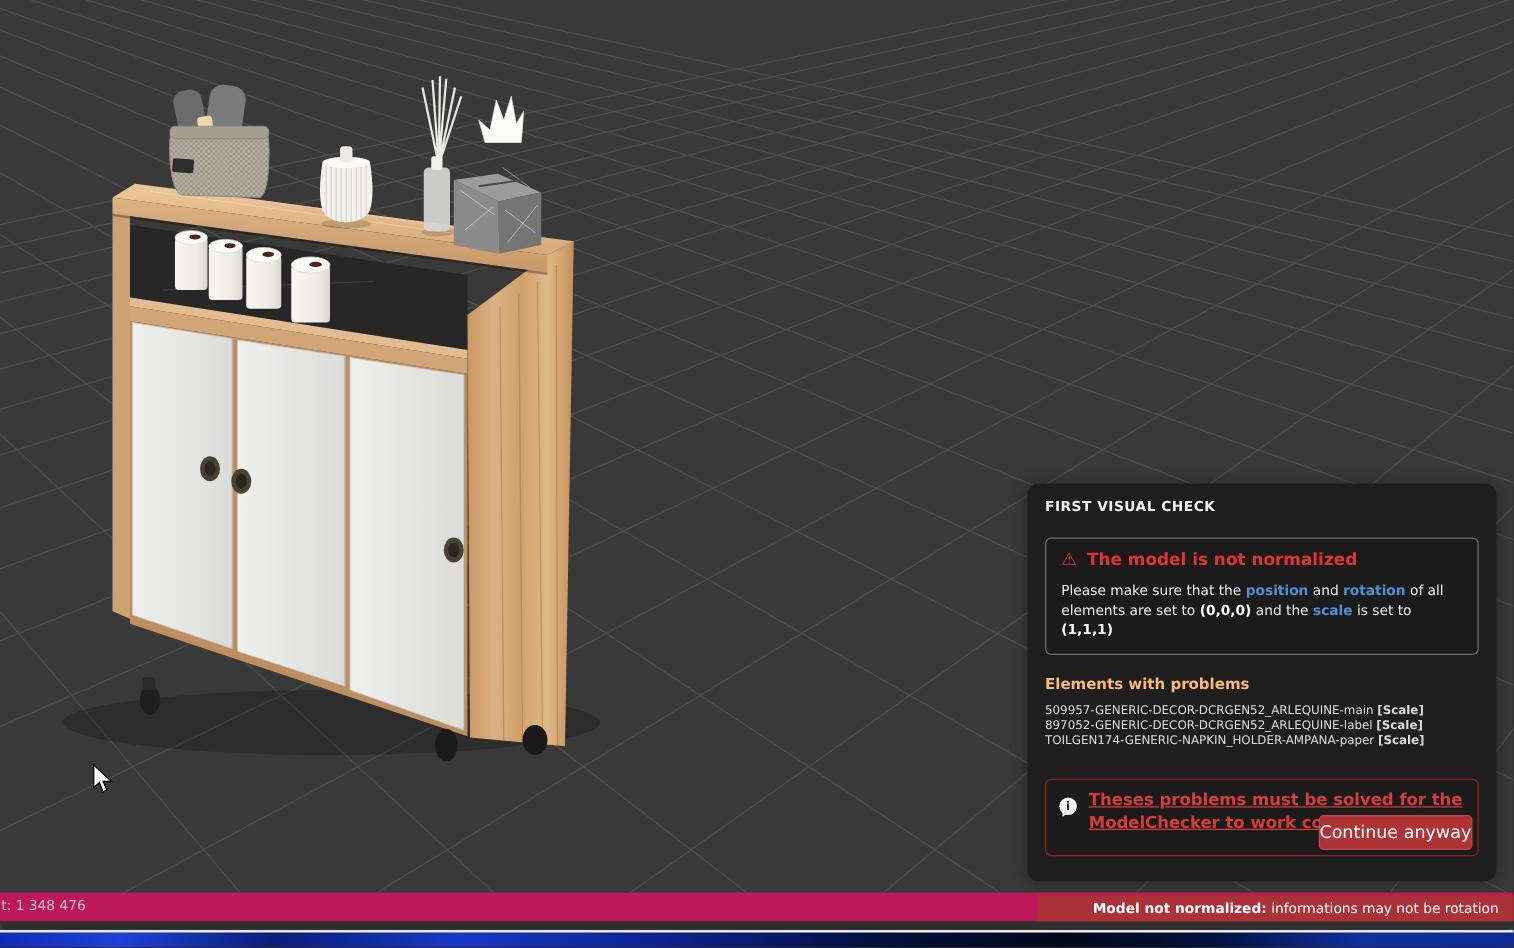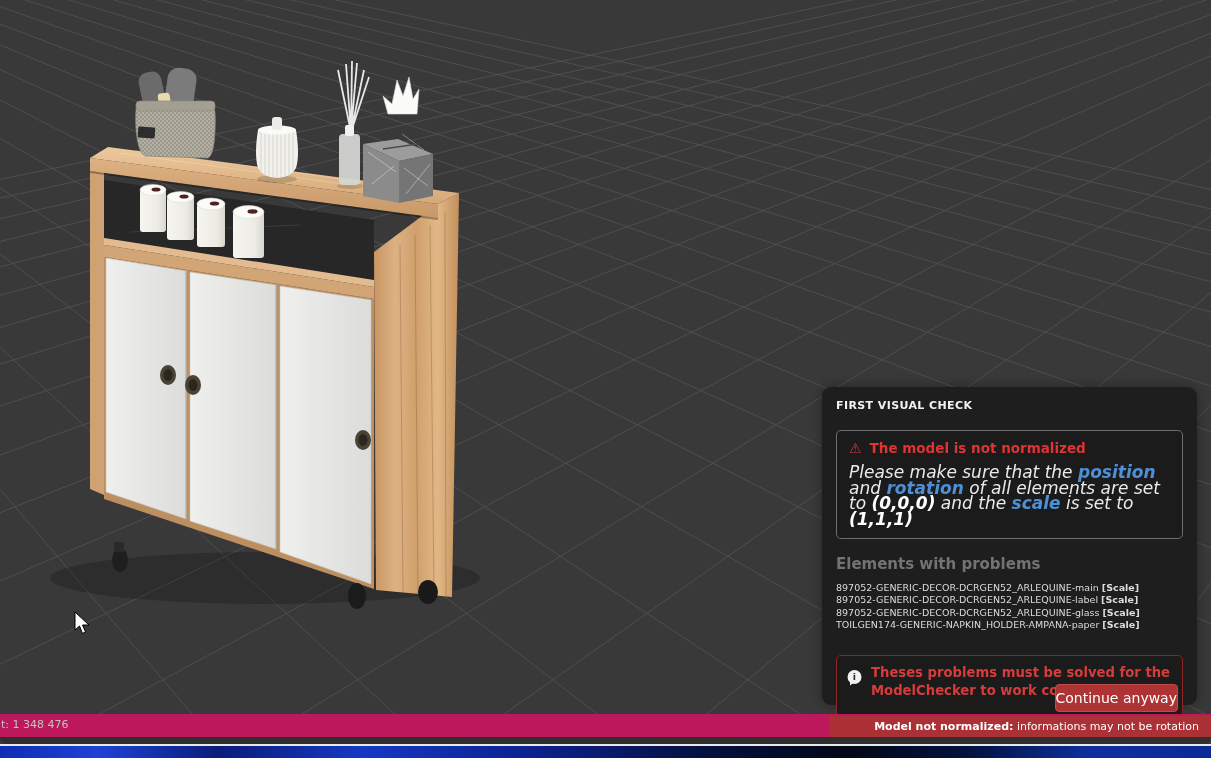--- a/index.html
+++ b/index.html
@@ -11,31 +11,31 @@
   .viewport svg{position:absolute;left:0;top:0;}
 
   
   .panel{position:absolute;left:822px;top:387px;width:375px;height:318px;
          background:#1e1e1e;border-radius:9px;box-sizing:border-box;
          padding:10px 14px 10px 14px;color:#eee;z-index:30;box-shadow:0 0 12px rgba(0,0,0,.35);}
   .panel-title{font-size:11px;font-weight:bold;letter-spacing:.4px;color:#f2f2f2;margin:2px 0 0 0;}
   .warn-box{margin-top:18px;border:1px solid #6e6e6e;border-radius:5px;padding:9px 12px 11px 12px;background:#1b1b1b;}
   .warn-head{display:flex;align-items:center;gap:8px;font-size:13.5px;font-weight:bold;color:#e03434;}
   .warn-tri{font-size:14px;line-height:14px;color:#e03434;}
-  .warn-body{margin-top:9px;font-size:17px;line-height:15.5px;color:#eaeaea;font-style:italic;}
+  .warn-body{margin-top:9px;font-size:11px;line-height:15.5px;color:#eaeaea;}
   .lnk{color:#4f8fd6;font-weight:bold;cursor:pointer;}
   .bld{font-weight:bold;color:#fff;}
-  .elements-head{margin-top:16px;font-size:15px;font-weight:bold;color:#737373;}
+  .elements-head{margin-top:16px;font-size:12px;font-weight:bold;color:#fdba74;}
   .el-list{margin-top:9px;font-size:9.5px;line-height:12.3px;color:#dcdcdc;}
   .el-row{white-space:nowrap;}
   .el-tag{font-weight:bold;margin-left:3px;}
   .foot-box{position:relative;margin-top:24px;height:62px;border:1px solid #8f2424;border-radius:5px;
             box-sizing:border-box;background:#1b1b1b;}
   .foot-icon{position:absolute;left:9px;top:13px;}
-  .foot-msg{position:absolute;left:34px;top:8px;font-size:13.2px;line-height:18px;font-weight:bold;color:#d73c3c;}
+  .foot-msg{position:absolute;left:34px;top:8px;font-size:13.2px;line-height:18px;font-weight:bold;color:#d73c3c;text-decoration:underline;}
   .foot-msg span{display:block;}
   .continue-btn{position:absolute;right:4px;bottom:4px;background:#ae3335;border:1px solid #c0494b;
                 color:#fff;font-size:14px;padding:5px 0;border-radius:4px;
                 font-family:inherit;cursor:pointer;}
 
   
   .statusbar{position:absolute;left:0;top:714px;width:1211px;height:23px;background:#be185d;z-index:40;}
   .tri-count{position:absolute;left:1px;top:4px;font-size:11px;color:#c3c3c3;}
   .badge{position:absolute;right:0;top:2px;height:21px;line-height:21px;background:#ab3136;
          color:#fff;font-size:11px;padding:0 12px 0 10px;}
@@ -252,23 +252,22 @@
       <div class="warn-head">
         <span class="warn-tri">⚠</span>
         <span>The model is not normalized</span>
       </div>
       <div class="warn-body"><span>Please make sure that the </span><span class="lnk">position</span><span> and </span><span class="lnk">rotation</span><span> of all elements are set to </span><span class="bld">(0,0,0)</span><span> and the </span><span class="lnk">scale</span><span> is set to </span><span class="bld">(1,1,1)</span></div>
     </div>
 
     <div class="elements-head">Elements with problems</div>
 
     <div class="el-list">
-      <div class="el-row"><span>897052-GENERIC-DECOR-DCRGEN52_ARLEQUINE-main</span><span class="el-tag">[Scale]</span></div>
+      <div class="el-row"><span>509957-GENERIC-DECOR-DCRGEN52_ARLEQUINE-main</span><span class="el-tag">[Scale]</span></div>
       <div class="el-row"><span>897052-GENERIC-DECOR-DCRGEN52_ARLEQUINE-label</span><span class="el-tag">[Scale]</span></div>
-      <div class="el-row"><span>897052-GENERIC-DECOR-DCRGEN52_ARLEQUINE-glass</span><span class="el-tag">[Scale]</span></div>
       <div class="el-row"><span>TOILGEN174-GENERIC-NAPKIN_HOLDER-AMPANA-paper</span><span class="el-tag">[Scale]</span></div>
     </div>
 
     <div class="foot-box">
       <span class="foot-icon">
         <svg width="17" height="17" viewBox="0 0 17 17">
           <circle cx="8.5" cy="8" r="7" fill="#f2f2f2"></circle>
           <polygon points="4,13 4,16.5 8,13.5" fill="#f2f2f2"></polygon>
           <text x="8.5" y="11.3" text-anchor="middle" font-size="9.5" font-family="DejaVu Sans, sans-serif" font-weight="bold" fill="#2a2a2a">i</text>
         </svg>

